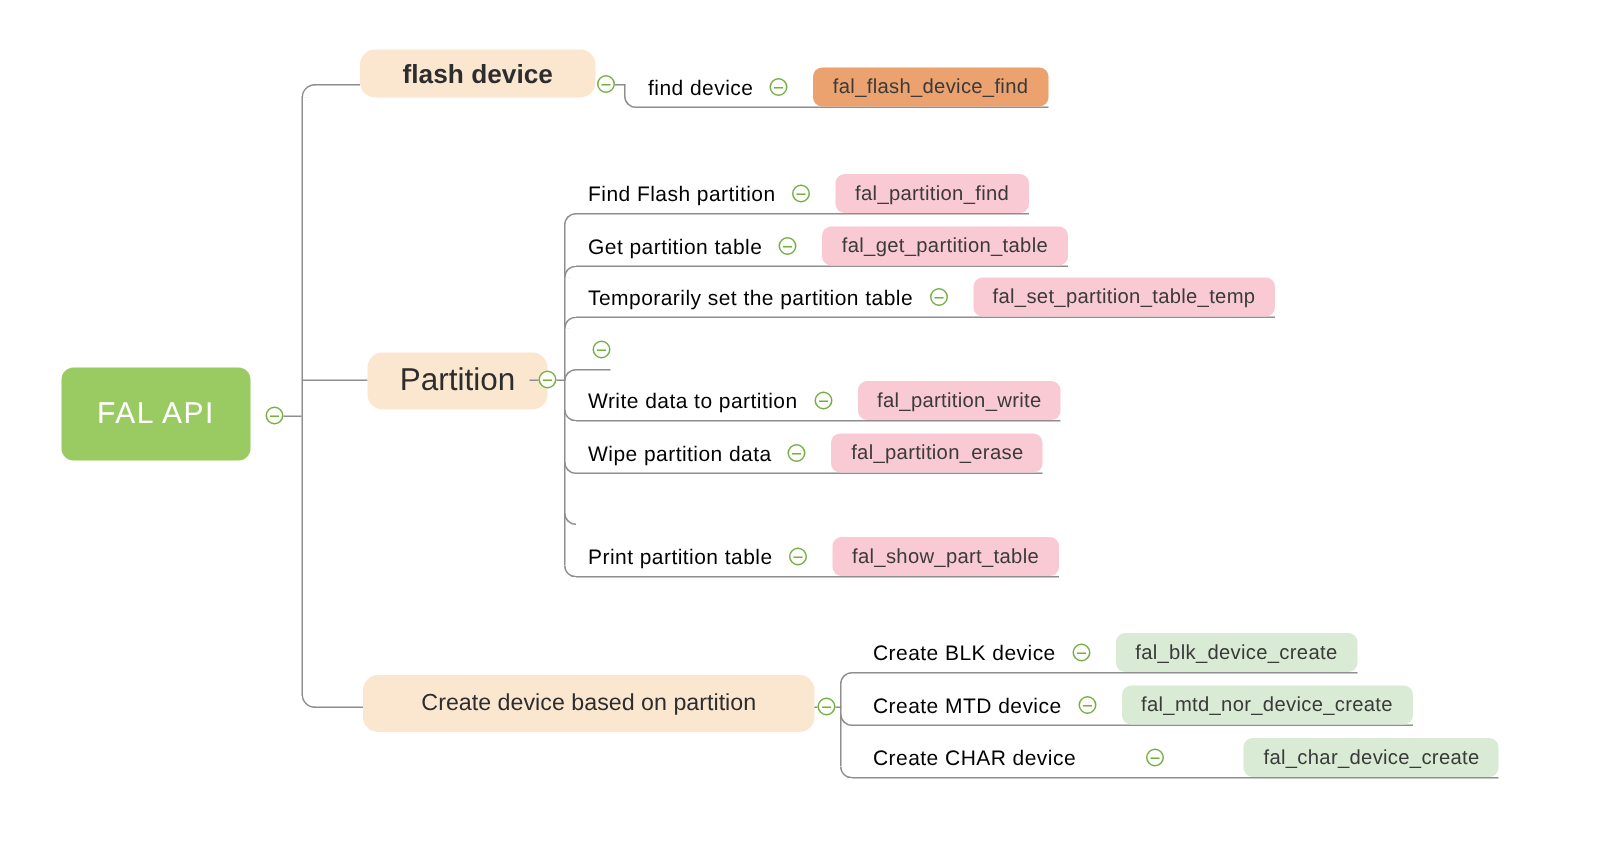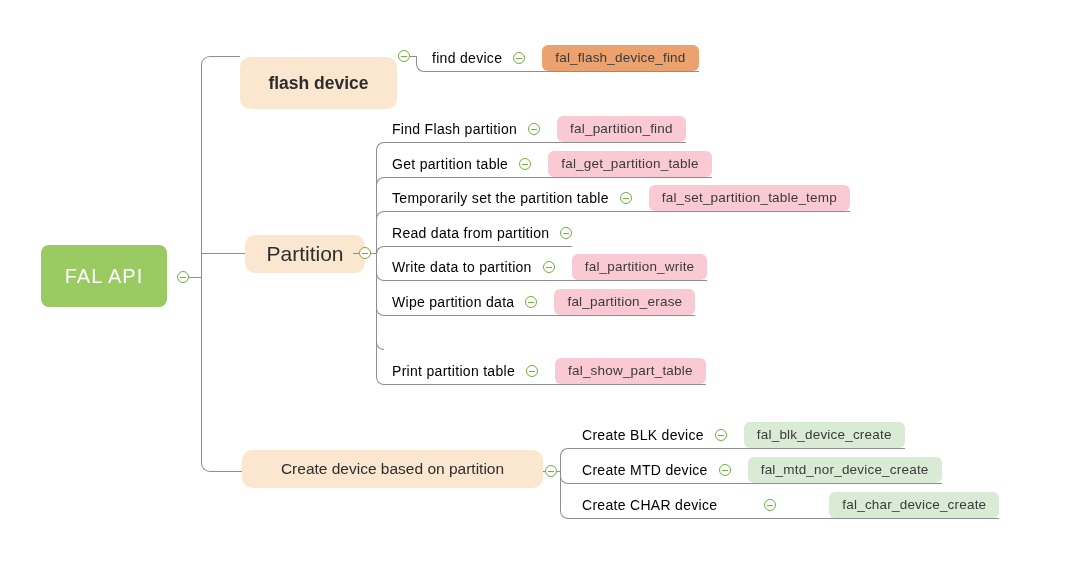--- a/index.html
+++ b/index.html
@@ -41,21 +41,21 @@
     display:flex; align-items:center; justify-content:center;
     color:#ffffff; font-size:20px; letter-spacing:1px; font-weight:500;
     cursor:default;
   }
   .branch-box {
     position:absolute;
     background:var(--branch-bg); border-radius:10px;
     display:flex; align-items:center; justify-content:center;
     color:#2d2d2d; white-space:nowrap; cursor:default;
   }
-  #flash-box  { left:240px; top:33px;  width:157px; height:52px; font-size:17.5px; font-weight:700;margin-top:24px; }
+  #flash-box  { left:240px; top:33px;  width:157px; height:32px; font-size:17.5px; font-weight:700; }
   #part-box   { left:245px; top:235px; width:120px; height:38px; font-size:21px; font-weight:400; }
   #create-box { left:242px; top:450px; width:301px; height:38px; font-size:15.5px; font-weight:500; }
   
   .topic-row {
     position:absolute; height:27px;
     display:flex; align-items:flex-end;
     border-bottom:1px solid var(--line);
     white-space:nowrap;
   }
   .topic-label {
@@ -132,21 +132,20 @@
     <span class="topic-label">Get partition table</span>
     <span class="collapse"></span>
     <span class="fnbox fn-pink">fal_get_partition_table</span>
   </div>
   <div class="topic-row" style="left:384px;top:185px;">
     <span class="topic-label">Temporarily set the partition table</span>
     <span class="collapse"></span>
     <span class="fnbox fn-pink">fal_set_partition_table_temp</span>
   </div>
   <div class="topic-row" style="left:384px;top:220px;">
-    <span class="topic-label">Read data from partition</span>
     <span class="collapse"></span>
   </div>
   <div class="topic-row" style="left:384px;top:254px;">
     <span class="topic-label">Write data to partition</span>
     <span class="collapse"></span>
     <span class="fnbox fn-pink">fal_partition_write</span>
   </div>
   <div class="topic-row" style="left:384px;top:289px;">
     <span class="topic-label">Wipe partition data</span>
     <span class="collapse"></span>

